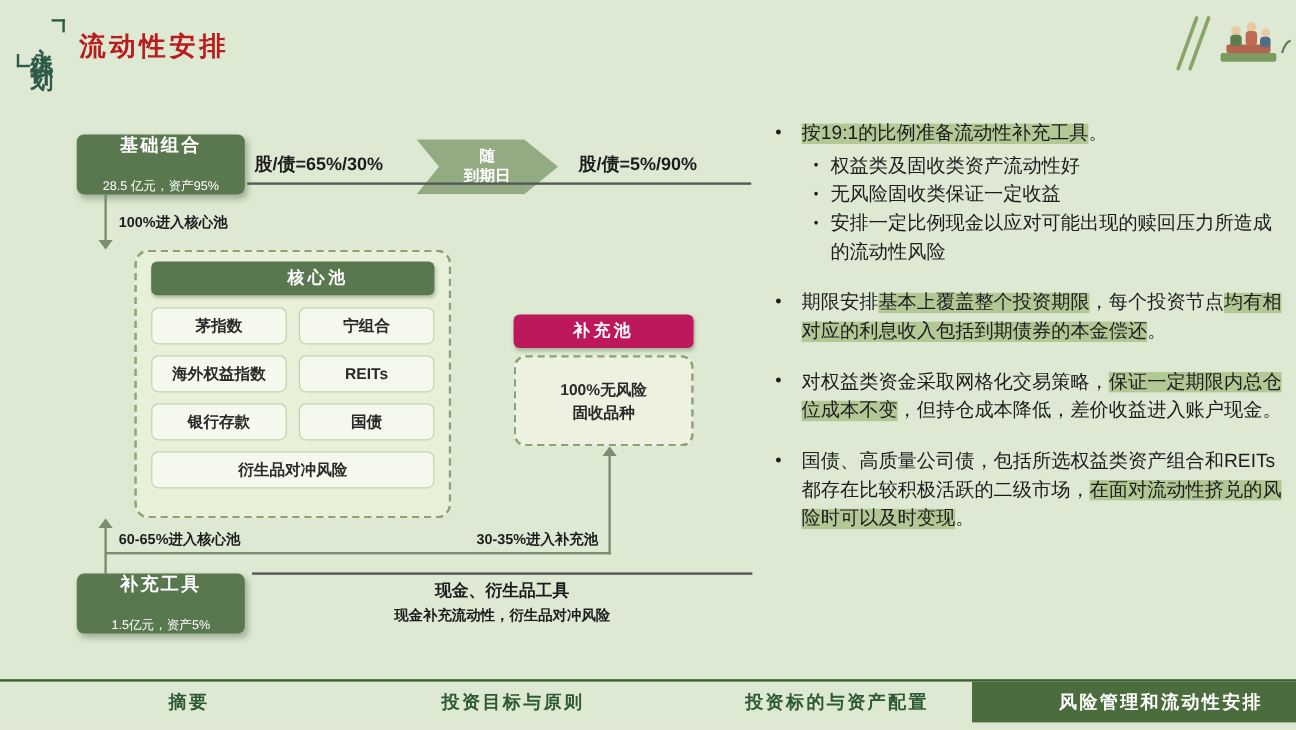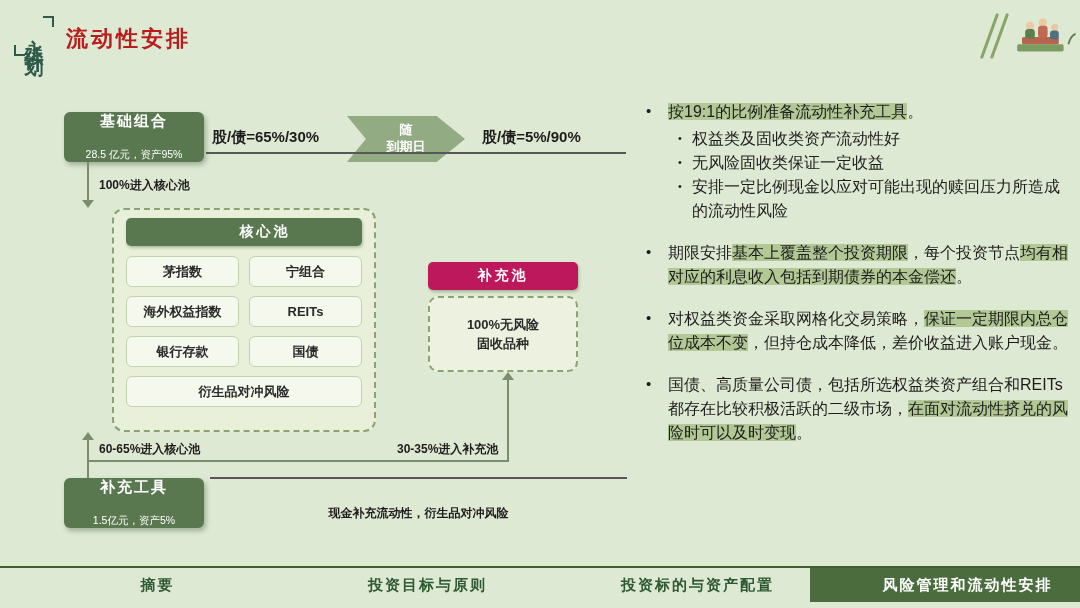--- a/index.html
+++ b/index.html
@@ -170,20 +170,21 @@
   <div class="ah up ah3"></div>
   <div class="alabel al-6065">60-65%进入核心池</div>
   <div class="alabel al-3035">30-35%进入补充池</div>
 
   <div class="gbox supptool">
     <div class="box-title">补充工具</div>
     <div class="box-sub">1.5亿元，资产5%</div>
   </div>
 
   <div class="cash-line"></div>
+  <div class="cash1">现金、衍生品工具</div>
   <div class="cash2">现金补充流动性，衍生品对冲风险</div>
 
   <div class="bullets">
 
     <div class="bullet">
       <span class="dot">•</span>
       <div class="btext">
         <div><span class="hl">按19:1的比例准备流动性补充工具</span><span>。</span></div>
         <div class="sublist">
           <div class="subitem">

